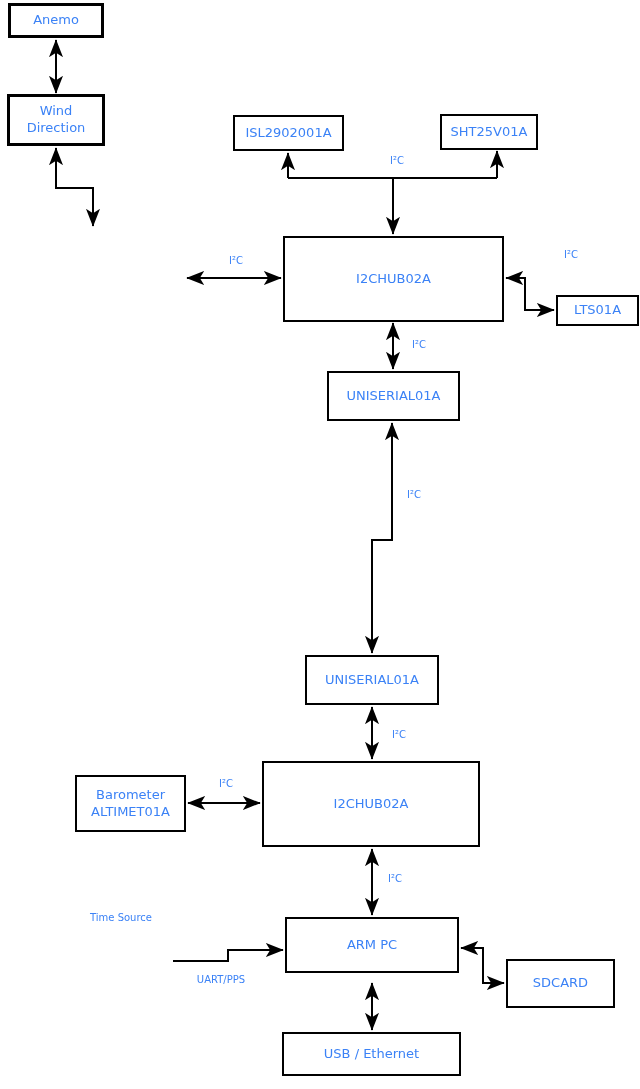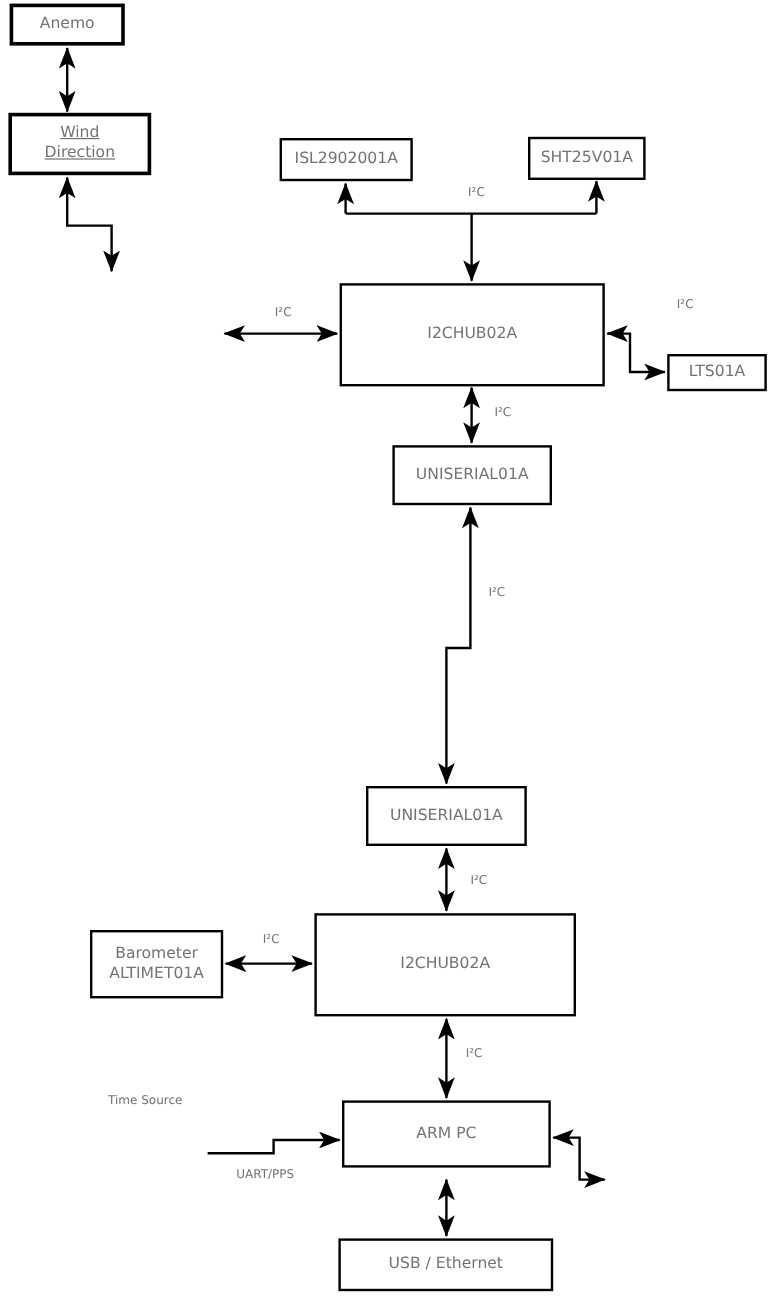--- a/index.html
+++ b/index.html
@@ -2,21 +2,21 @@
 <html><head>
 <meta charset="utf-8">
 <style>
   html, body { margin: 0; padding: 0; background: #ffffff; }
   .stage {
     position: relative;
     width: 640px;
     height: 1089px;
     background: #ffffff;
     font-family: "DejaVu Sans", "Liberation Sans", sans-serif;
-    color: #737373;
+    color: #3b82f6;
     overflow: hidden;
   }
   .connector-layer {
     position: absolute;
     left: 0; top: 0;
     width: 640px; height: 1089px;
   }
   .conn {
     fill: none;
     stroke: #000000;
@@ -71,21 +71,21 @@
     <path class="conn" d="M372,707 L372,759" marker-start="url(#arrow)" marker-end="url(#arrow)"></path>
     <path class="conn" d="M188,803 L260,803" marker-start="url(#arrow)" marker-end="url(#arrow)"></path>
     <path class="conn" d="M372,849 L372,915" marker-start="url(#arrow)" marker-end="url(#arrow)"></path>
     <path class="conn" d="M173,961 L228,961 L228,950 L283,950" marker-end="url(#arrow)"></path>
     <path class="conn" d="M461,948 L483,948 L483,983 L504,983" marker-start="url(#arrow)" marker-end="url(#arrow)"></path>
     <path class="conn" d="M372,983 L372,1030" marker-start="url(#arrow)" marker-end="url(#arrow)"></path>
   </svg>
 
   <div class="box bold" style="left:8px; top:3px; width:96px; height:35px;">Anemo</div>
 
-  <div class="box bold" style="left:7px; top:94px; width:119px; height:52px;text-decoration:underline;">Wind
+  <div class="box bold" style="left:7px; top:94px; width:98px; height:52px;">Wind
 Direction</div>
 
 
   <div class="box" style="left:233px; top:115px; width:111px; height:36px;">ISL2902001A</div>
 
   <div class="box" style="left:440px; top:114px; width:98px; height:36px;">SHT25V01A</div>
 
   <div class="box" style="left:283px; top:236px; width:221px; height:86px;">I2CHUB02A</div>
 
   <div class="box" style="left:556px; top:295px; width:83px; height:31px;">LTS01A</div>
@@ -95,20 +95,21 @@
   <div class="box" style="left:305px; top:655px; width:134px; height:50px;">UNISERIAL01A</div>
 
   <div class="box" style="left:262px; top:761px; width:218px; height:86px;">I2CHUB02A</div>
 
   <div class="box" style="left:75px; top:775px; width:111px; height:57px;">Barometer
 ALTIMET01A</div>
 
 
   <div class="box" style="left:285px; top:917px; width:174px; height:56px;">ARM PC</div>
 
+  <div class="box" style="left:506px; top:959px; width:109px; height:49px;">SDCARD</div>
 
   <div class="box" style="left:282px; top:1032px; width:179px; height:44px;">USB / Ethernet</div>
 
   <div class="lbl" style="left:236px; top:261px;">I²C</div>
 
   <div class="lbl" style="left:397px; top:161px;">I²C</div>
 
   <div class="lbl" style="left:571px; top:255px;">I²C</div>
 
   <div class="lbl" style="left:419px; top:345px;">I²C</div>

